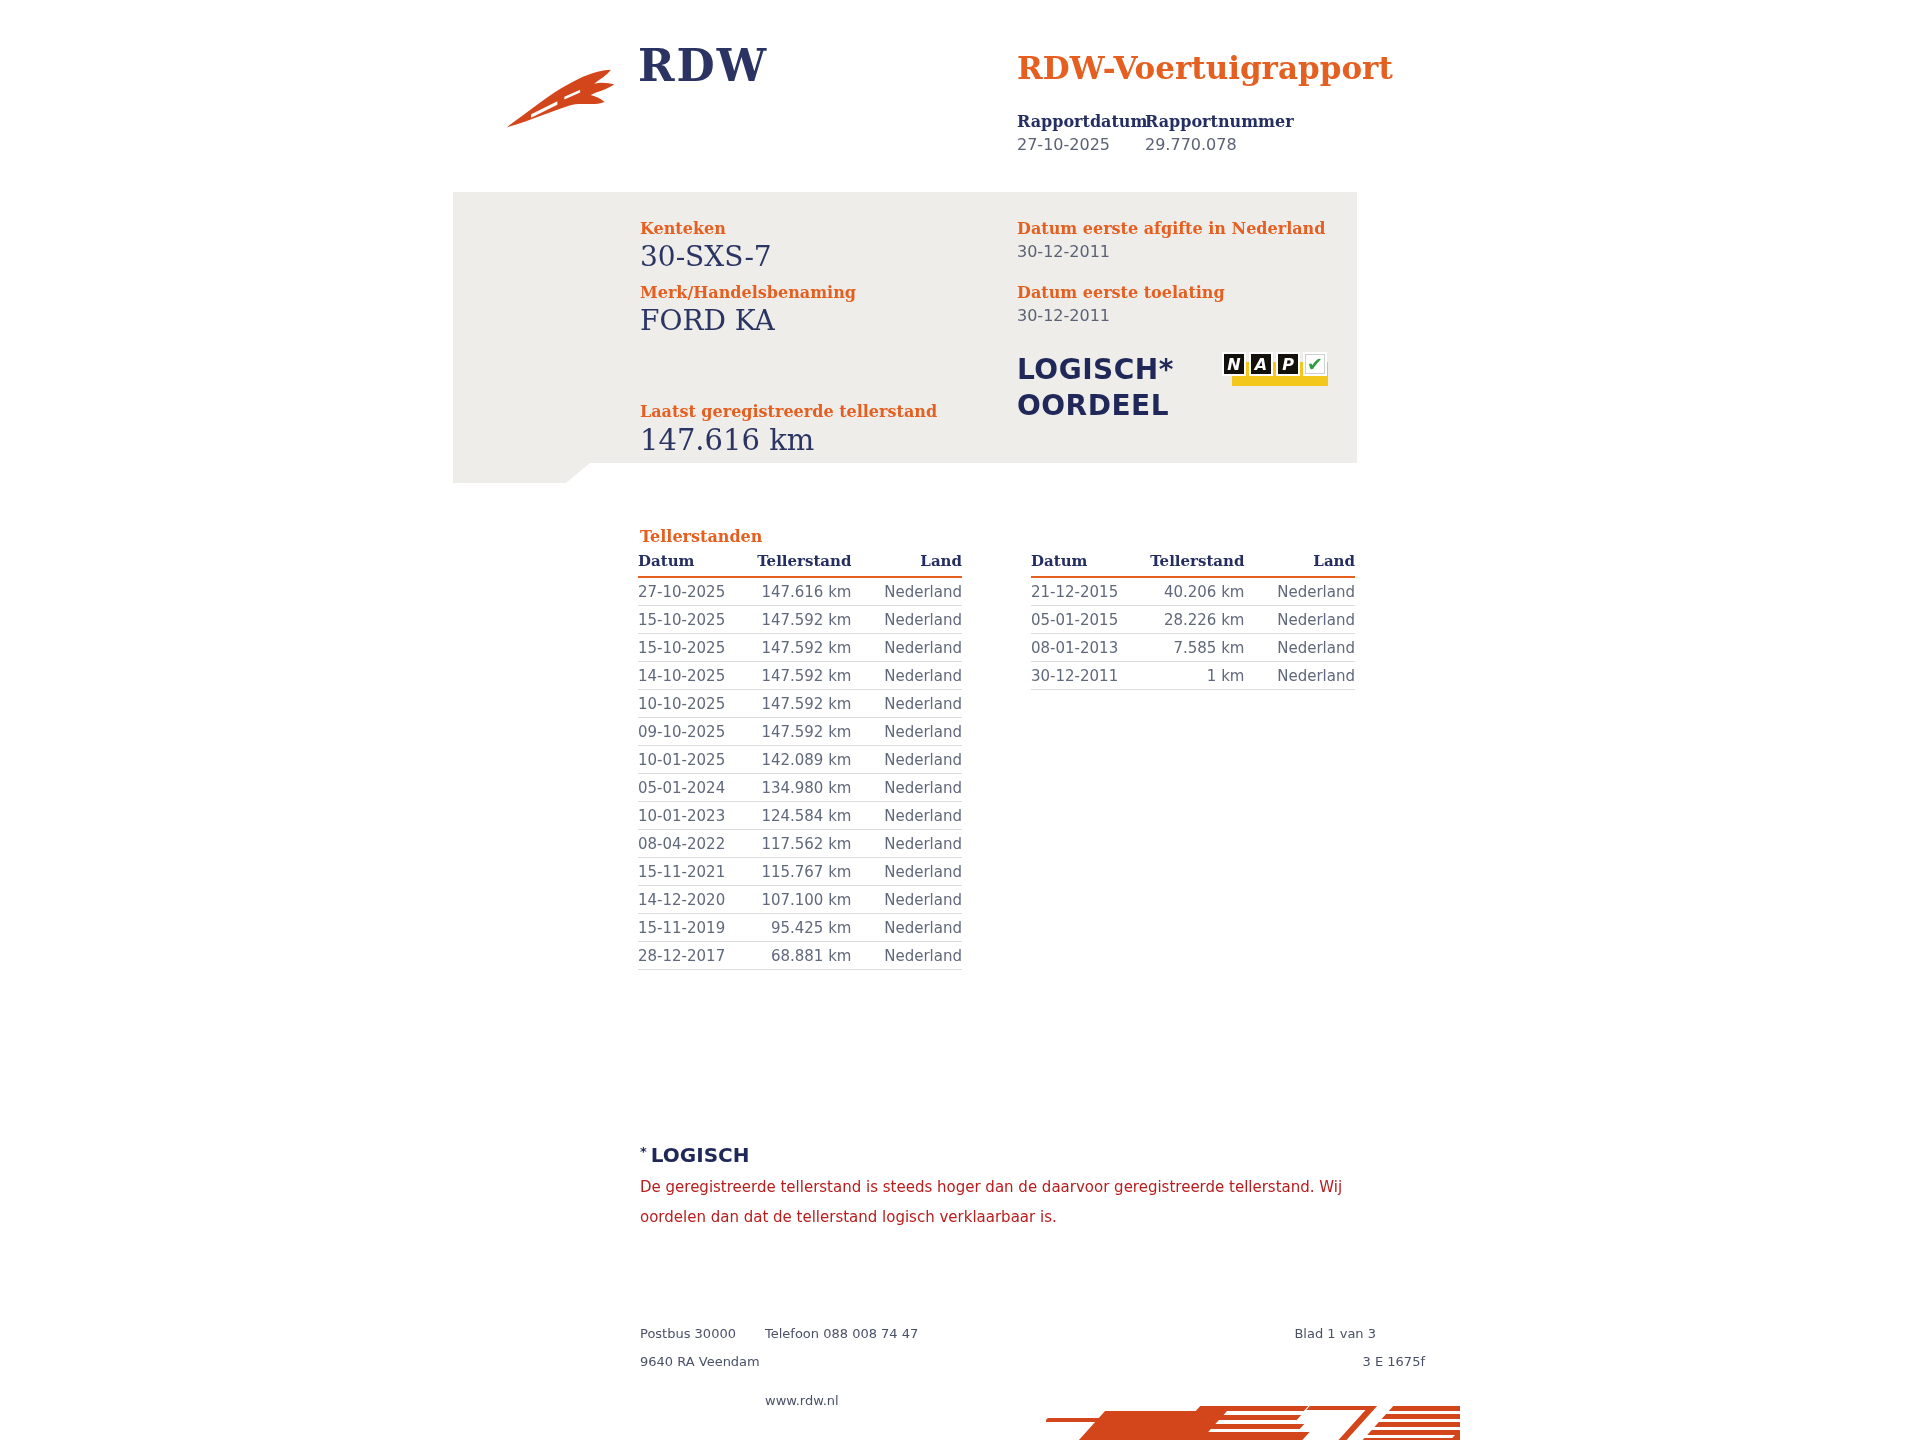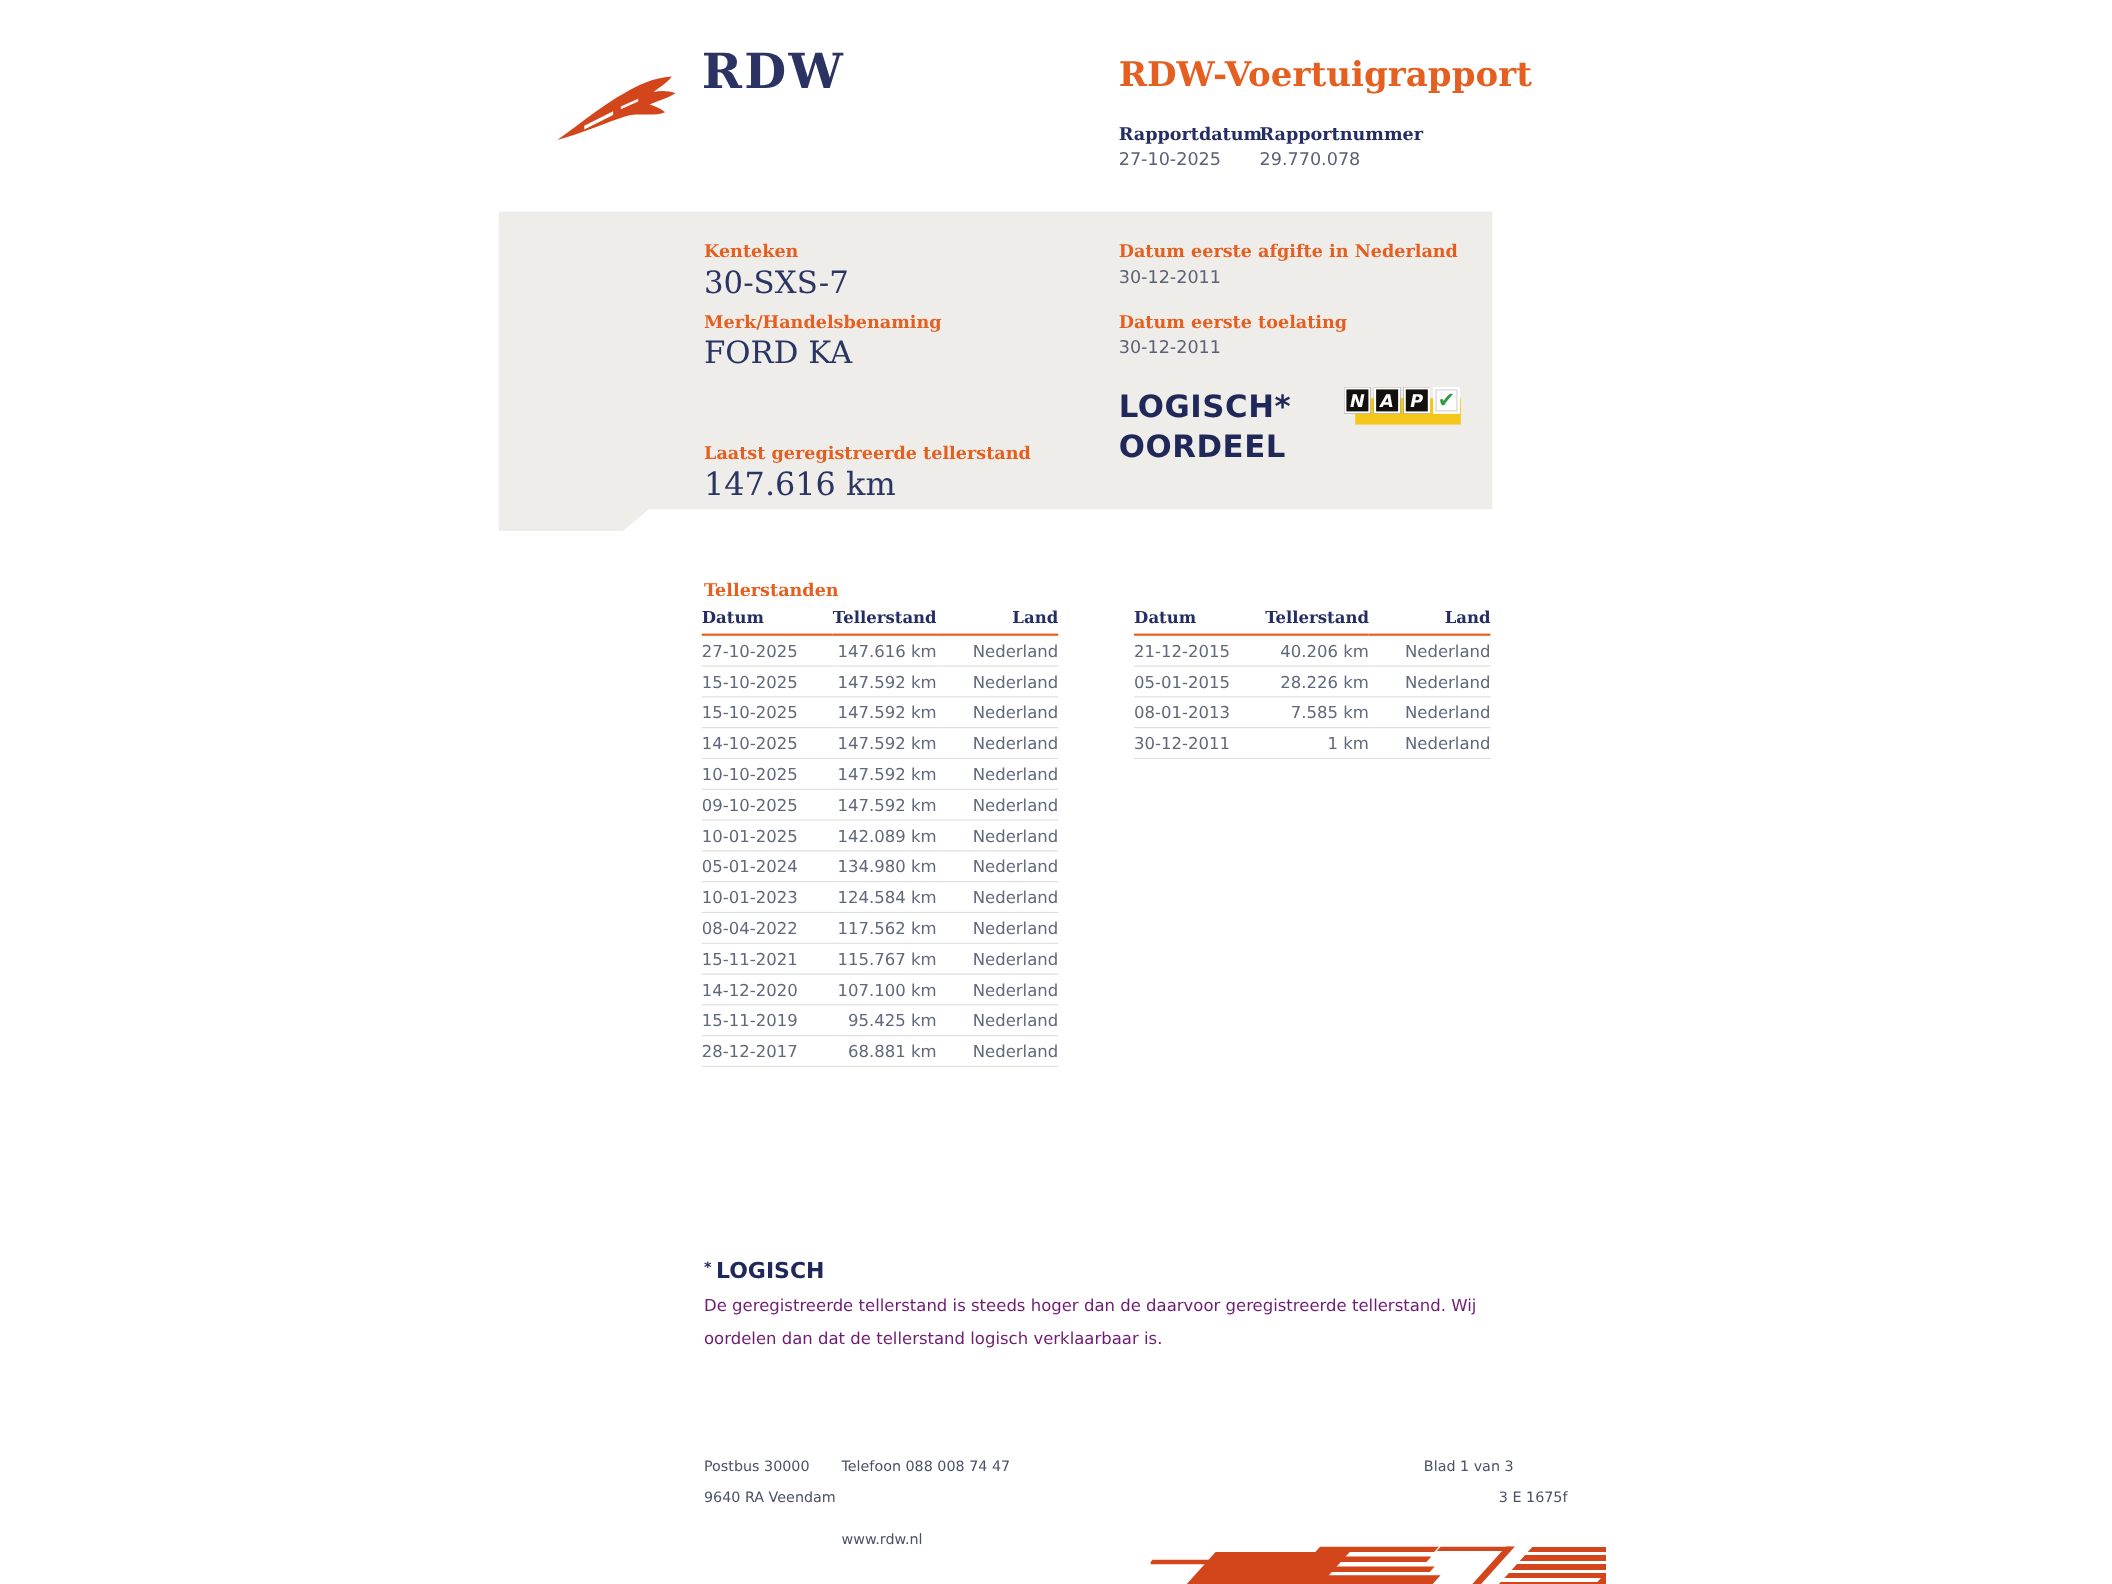--- a/index.html
+++ b/index.html
@@ -37,21 +37,21 @@
   .tbl { position:absolute; top:552px; width:324px; border-collapse:collapse; font-size:15px; color:#60687b; }
   .tbl-left { left:638px; } .tbl-right { left:1031px; }
   .tbl th { font-family:"DejaVu Serif","Liberation Serif",serif; font-size:15px; font-weight:bold; color:#252e63;
             padding:0 0 6px 0; border-bottom:2px solid #e55f20; text-align:left; }
   .tbl td { padding:5px 0 4px 0; border-bottom:1px solid #dcdcdc; }
   .tbl .c1 { width:122px; } .tbl .c2 { width:90px; text-align:right; } .tbl .c3 { width:112px; text-align:right; }
 
   
   .logisch-head { position:absolute; left:640px; top:1143px; font-size:20px; font-weight:bold; color:#1f2859; }
   .logisch-head .ast { font-size:13px; vertical-align:6px; margin-right:4px; }
-  .logisch-text { position:absolute; left:640px; top:1172px; width:748px; font-size:15px; line-height:30px; color:#701a75; }
+  .logisch-text { position:absolute; left:640px; top:1172px; width:748px; font-size:15px; line-height:30px; color:#b91c1c; }
 
   
   .foot { position:absolute; font-size:13px; color:#4a5068; }
   .foot-right { text-align:right; width:120px; }
 
   
   .speed { position:absolute; left:1046px; top:1406px; width:414px; height:34px; overflow:hidden; }
   .speed .g { position:absolute; background:#d3451a; transform:skewX(-42deg); }
   .sg1 { left:0;   top:12px; width:96px;  height:4px; }
   .sg2 { left:46px; top:5px;  width:122px; height:29px; }

